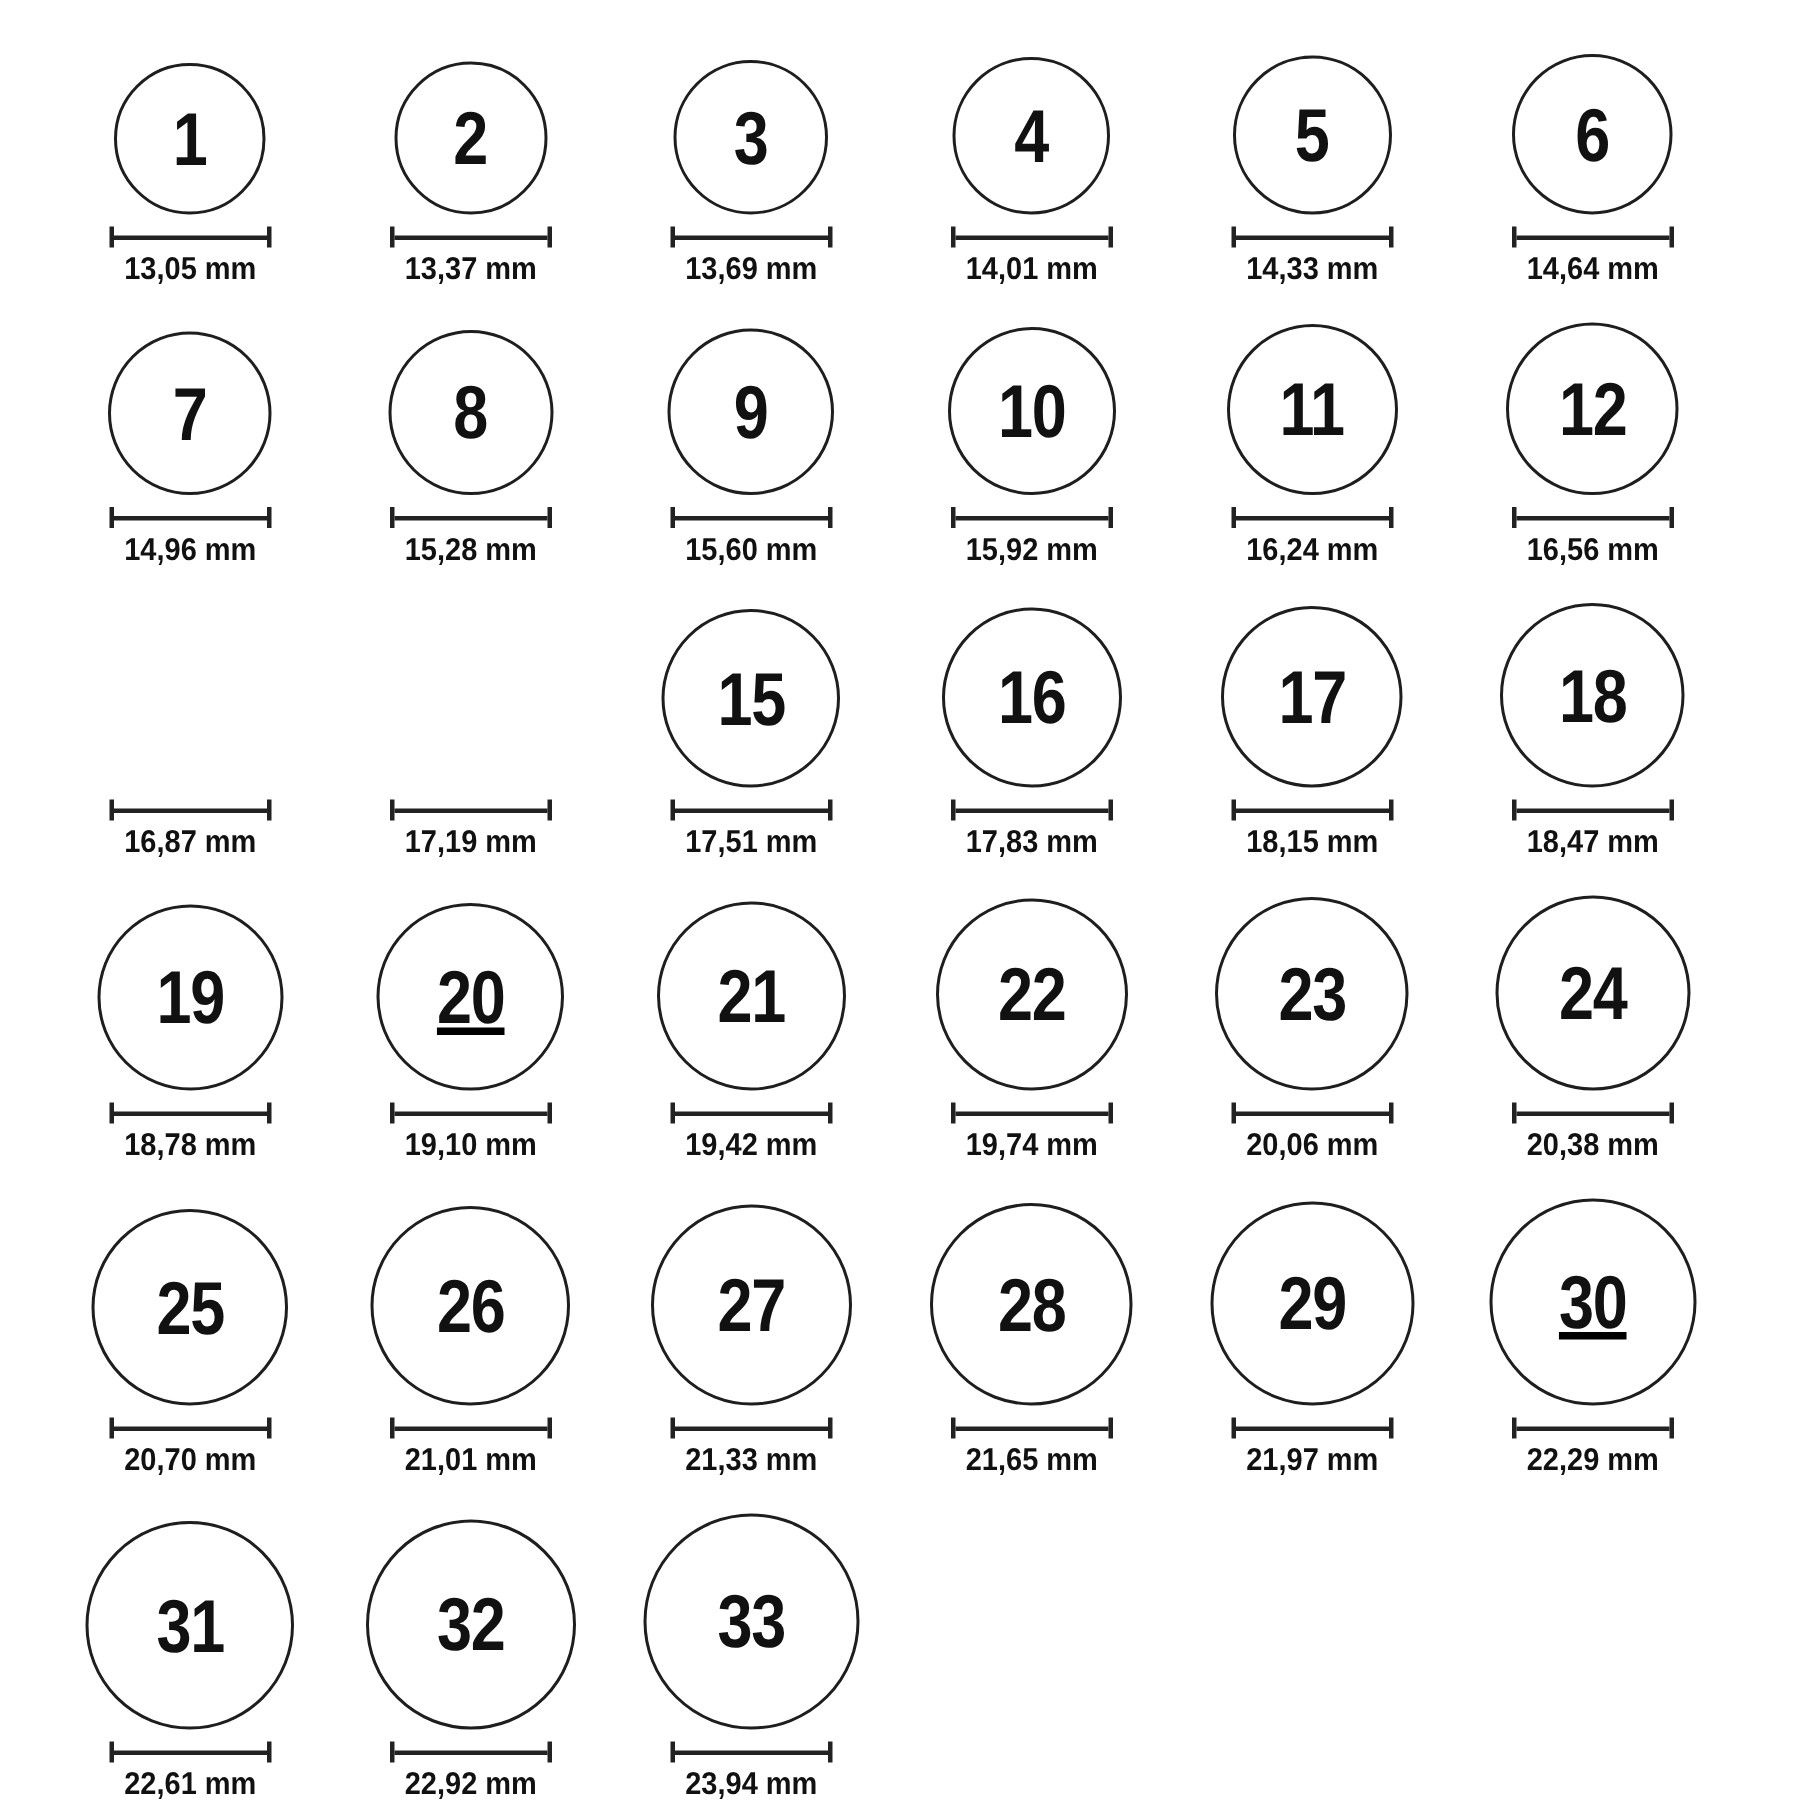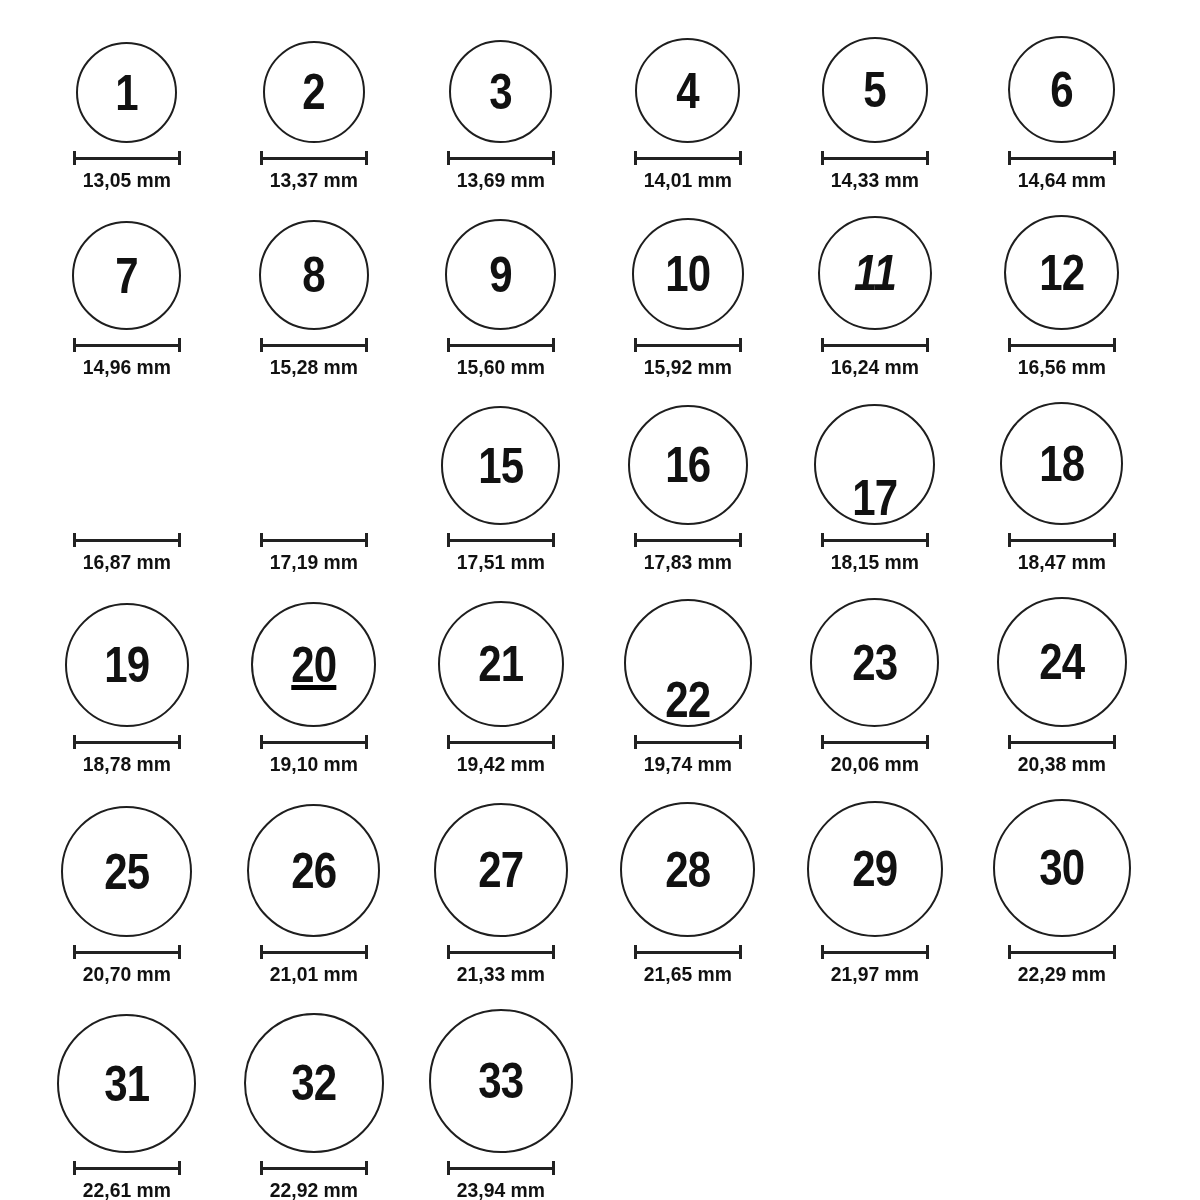--- a/index.html
+++ b/index.html
@@ -141,21 +141,21 @@
           <div class="label">15,60 mm</div>
         </div>
         <div class="cell">
           <div class="circle" style="width: 112px; height: 112px; align-items: center;">
             <span class="num">10</span>
           </div>
           <div class="meas"></div>
           <div class="label">15,92 mm</div>
         </div>
         <div class="cell">
-          <div class="circle" style="width: 114px; height: 114px; font-style: italic;">
+          <div class="circle" style="width: 114px; height: 114px;">
             <span class="num">11</span>
           </div>
           <div class="meas"></div>
           <div class="label">16,24 mm</div>
         </div>
         <div class="cell">
           <div class="circle" style="width: 115px; height: 115px;">
             <span class="num">12</span>
           </div>
           <div class="meas"></div>
@@ -179,21 +179,21 @@
           <div class="label">17,51 mm</div>
         </div>
         <div class="cell">
           <div class="circle" style="width: 120px; height: 120px;">
             <span class="num">16</span>
           </div>
           <div class="meas"></div>
           <div class="label">17,83 mm</div>
         </div>
         <div class="cell">
-          <div class="circle" style="width: 121px; height: 121px; align-items: flex-end;">
+          <div class="circle" style="width: 121px; height: 121px;">
             <span class="num">17</span>
           </div>
           <div class="meas"></div>
           <div class="label">18,15 mm</div>
         </div>
         <div class="cell">
           <div class="circle" style="width: 123px; height: 123px;">
             <span class="num">18</span>
           </div>
           <div class="meas"></div>
@@ -216,21 +216,21 @@
           <div class="label">19,10 mm</div>
         </div>
         <div class="cell">
           <div class="circle" style="width: 126px; height: 126px;">
             <span class="num">21</span>
           </div>
           <div class="meas"></div>
           <div class="label">19,42 mm</div>
         </div>
         <div class="cell">
-          <div class="circle" style="width: 128px; height: 128px; align-items: flex-end;">
+          <div class="circle" style="width: 128px; height: 128px;">
             <span class="num">22</span>
           </div>
           <div class="meas"></div>
           <div class="label">19,74 mm</div>
         </div>
         <div class="cell">
           <div class="circle" style="width: 129px; height: 129px;">
             <span class="num">23</span>
           </div>
           <div class="meas"></div>
@@ -274,21 +274,21 @@
           <div class="label">21,65 mm</div>
         </div>
         <div class="cell">
           <div class="circle" style="width: 136px; height: 136px;">
             <span class="num">29</span>
           </div>
           <div class="meas"></div>
           <div class="label">21,97 mm</div>
         </div>
         <div class="cell">
-          <div class="circle" style="width: 138px; height: 138px;">
+          <div class="circle" style="width: 138px; height: 138px; text-decoration: underline;">
             <span class="num">30</span>
           </div>
           <div class="meas"></div>
           <div class="label">22,29 mm</div>
         </div>
       </div>
       <div class="row">
         <div class="cell">
           <div class="circle" style="width: 139px; height: 139px;">
             <span class="num">31</span>

